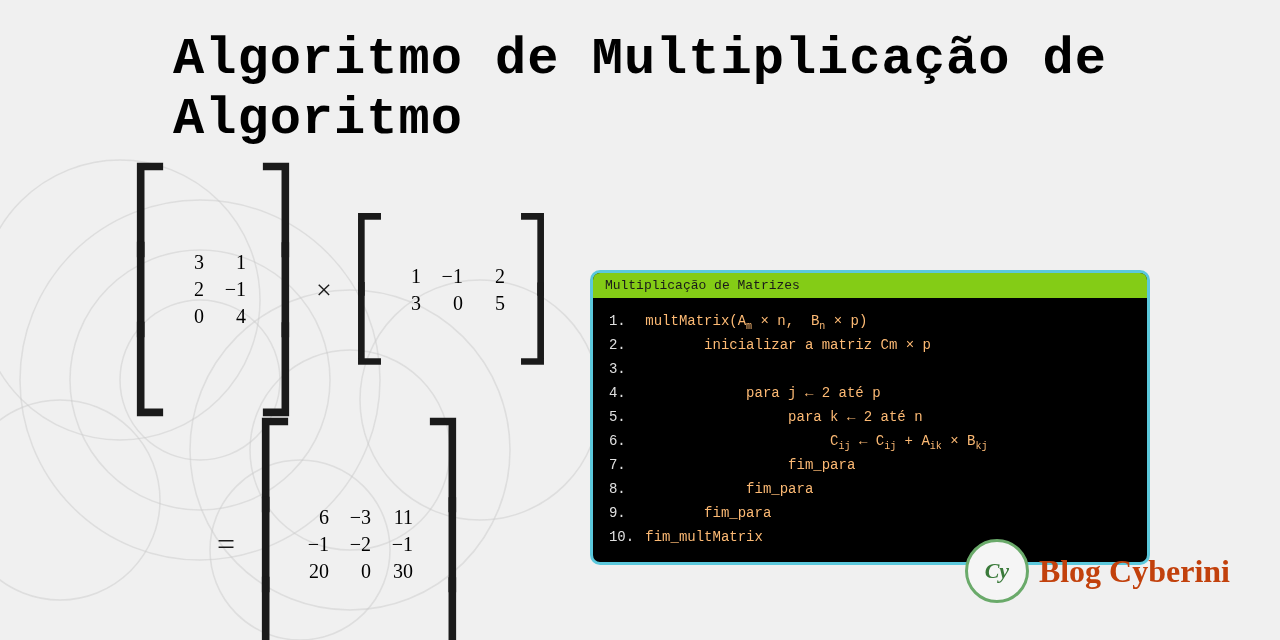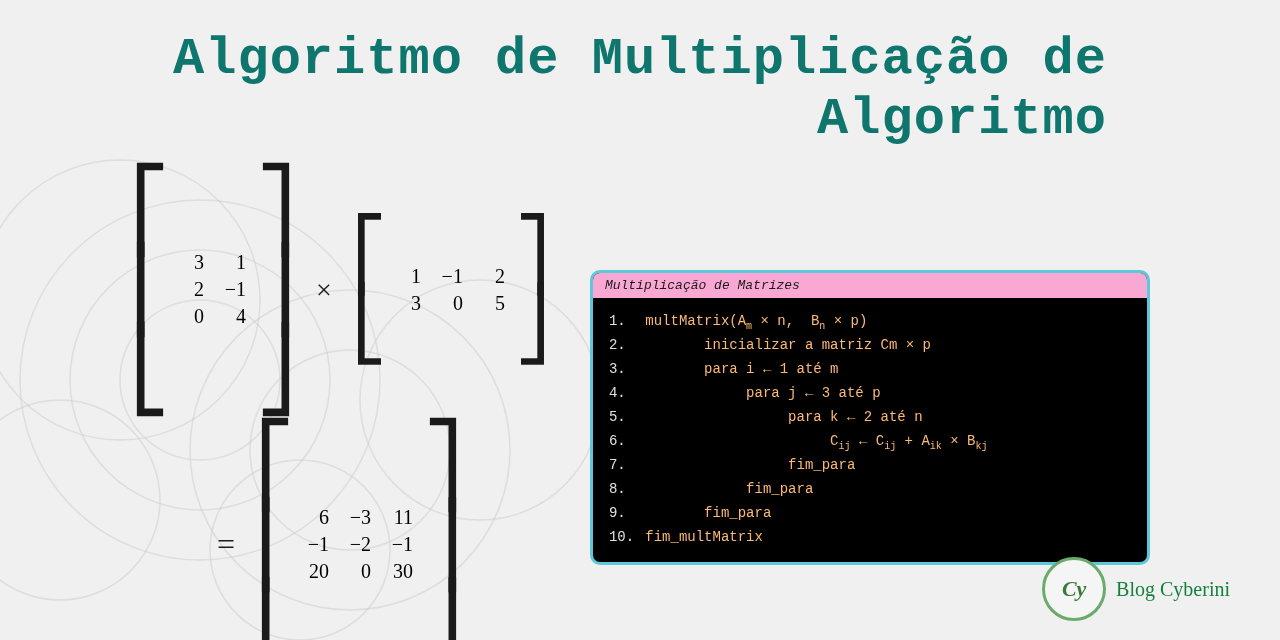--- a/index.html
+++ b/index.html
@@ -36,23 +36,23 @@
       height: 100%;
       display: flex;
       flex-direction: column;
       align-items: center;
     }
 
     
     .title {
       font-size: 52px;
       font-weight: 900;
-      color: #0f766e;
+      color: #000000;
       font-family: 'Courier New', monospace;
-      text-align: right;
+      text-align: left;
       margin-top: 30px;
       line-height: 1.15;
       letter-spacing: 1px;
     }
 
     
     .main-area {
       display: flex;
       flex-direction: row;
       align-items: center;
@@ -145,26 +145,25 @@
     .code-block {
       flex: 0 0 560px;
       background-color: #000;
       border: 3px solid #5bc8dc;
       border-radius: 10px;
       overflow: hidden;
       font-family: 'Courier New', monospace;
     }
 
     .code-title-bar {
-      background-color: #f9a8d4;
+      background-color: #84cc16;
       padding: 5px 12px;
       font-size: 13px;
       color: #1a1a1a;
       font-family: 'Courier New', monospace;
-      font-style: italic;
     }
 
     .code-body {
       padding: 12px 16px;
       color: #e0e0e0;
       font-size: 14px;
       line-height: 1.7;
     }
 
     .code-line {
@@ -183,21 +182,21 @@
       color: #fdba74;
     }
 
     sub {
       font-size: 10px;
     }
 
     
     .logo {
       position: absolute;
-      bottom: 19px;
+      bottom: 37px;
       right: 50px;
       display: flex;
       flex-direction: row;
       align-items: center;
       gap: 10px;
     }
 
     .logo-circle {
       width: 64px;
       height: 64px;
@@ -211,23 +210,23 @@
 
     .logo-cy {
       font-size: 22px;
       font-weight: 700;
       color: #3a7a3a;
       font-family: 'Georgia', serif;
       font-style: italic;
     }
 
     .logo-text {
-      font-size: 20px;
-      font-weight: 400;
-      color: #15803d;
+      font-size: 32px;
+      font-weight: 700;
+      color: #c2410c;
       font-family: 'Georgia', serif;
     }
   </style>
 </head>
 <body>
 
 <svg class="bg-circles" viewBox="0 0 1280 640" xmlns="http://www.w3.org/2000/svg">
   <circle cx="200" cy="380" r="180"></circle>
   <circle cx="200" cy="380" r="130"></circle>
   <circle cx="200" cy="380" r="80"></circle>
@@ -326,25 +325,24 @@
         <div class="code-line">
           <span class="line-num">1. </span>
           <span class="line-content"> multMatrix(A<sub>m</sub> × n,  B<sub>n</sub> × p)</span>
         </div>
         <div class="code-line">
           <span class="line-num">2. </span>
           <span class="line-content">        inicializar a matriz Cm × p</span>
         </div>
         <div class="code-line">
           <span class="line-num">3. </span>
-          <span class="line-content">        para i ← 1 até m</span>
         </div>
         <div class="code-line">
           <span class="line-num">4. </span>
-          <span class="line-content">             para j ← 3 até p</span>
+          <span class="line-content">             para j ← 2 até p</span>
         </div>
         <div class="code-line">
           <span class="line-num">5. </span>
           <span class="line-content">                  para k ← 2 até n</span>
         </div>
         <div class="code-line">
           <span class="line-num">6. </span>
           <span class="line-content">                       C<sub>ij</sub> ← C<sub>ij</sub> + A<sub>ik</sub> × B<sub>kj</sub></span>
         </div>
         <div class="code-line">

